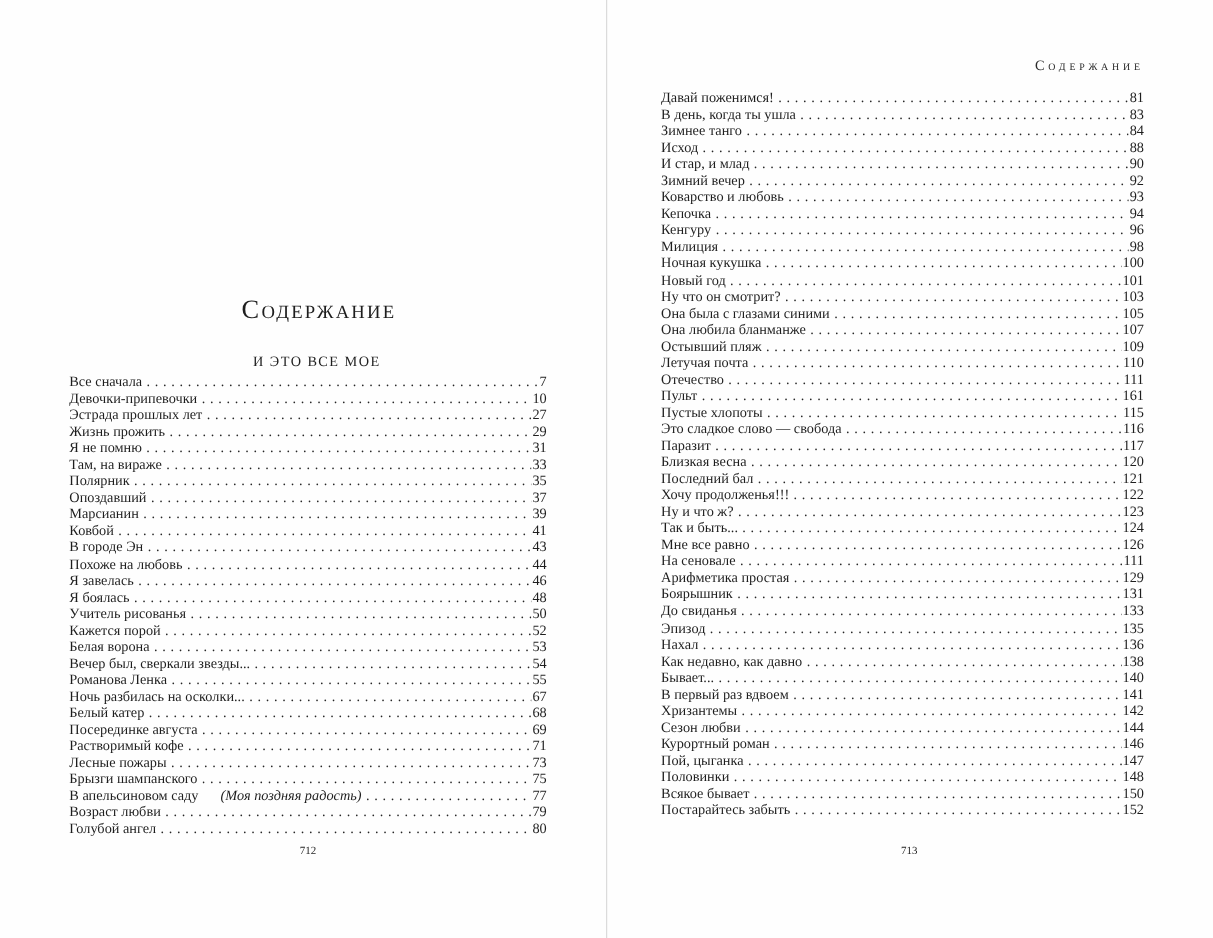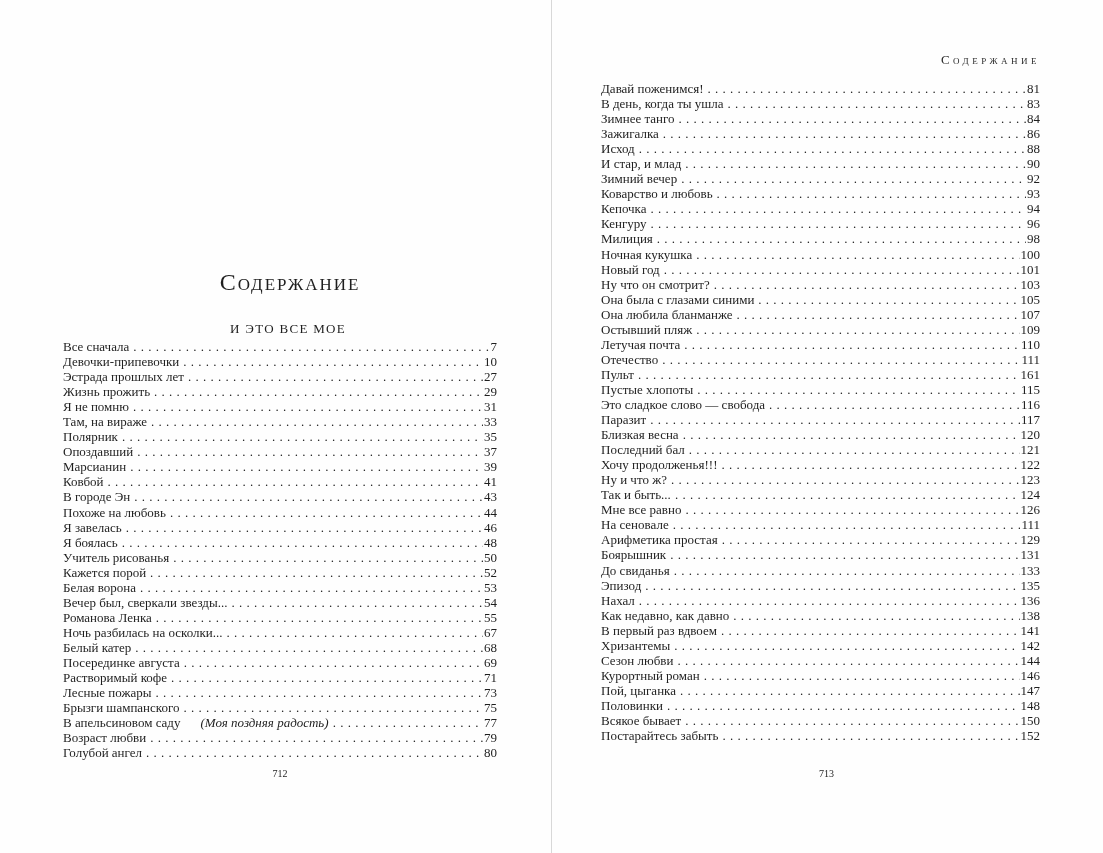--- a/index.html
+++ b/index.html
@@ -332,26 +332,20 @@
           <span class="pg">83</span>
         </div>
 
         <div class="entry">
           <span class="t">Зимнее танго</span>
 
           <span class="leader"></span>
           <span class="pg">84</span>
         </div>
 
-        <div class="entry">
-          <span class="t">Зажигалка</span>
-
-          <span class="leader"></span>
-          <span class="pg">86</span>
-        </div>
 
         <div class="entry">
           <span class="t">Исход</span>
 
           <span class="leader"></span>
           <span class="pg">88</span>
         </div>
 
         <div class="entry">
           <span class="t">И стар, и млад</span>
@@ -563,20 +557,26 @@
           <span class="pg">136</span>
         </div>
 
         <div class="entry">
           <span class="t">Как недавно, как давно</span>
 
           <span class="leader"></span>
           <span class="pg">138</span>
         </div>
 
+        <div class="entry">
+          <span class="t">Бывает...</span>
+
+          <span class="leader"></span>
+          <span class="pg">140</span>
+        </div>
 
         <div class="entry">
           <span class="t">В первый раз вдвоем</span>
 
           <span class="leader"></span>
           <span class="pg">141</span>
         </div>
 
         <div class="entry">
           <span class="t">Хризантемы</span>

